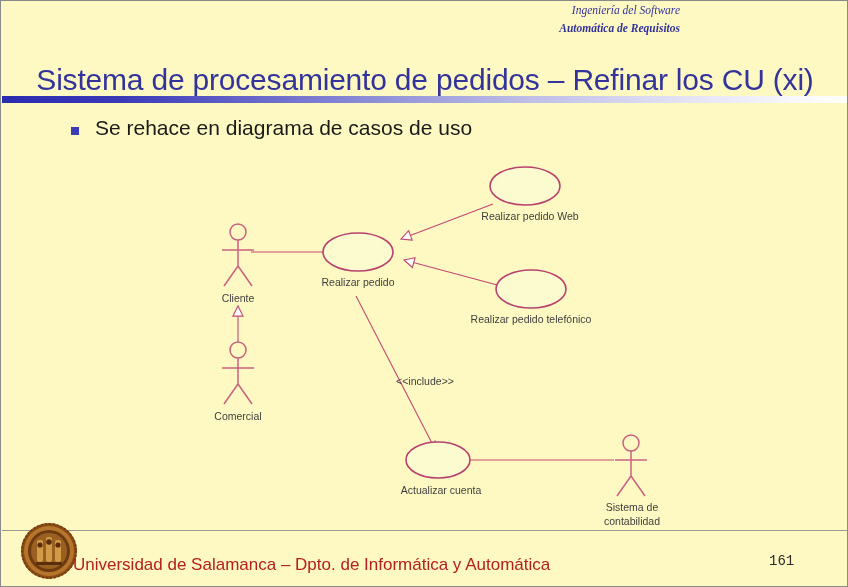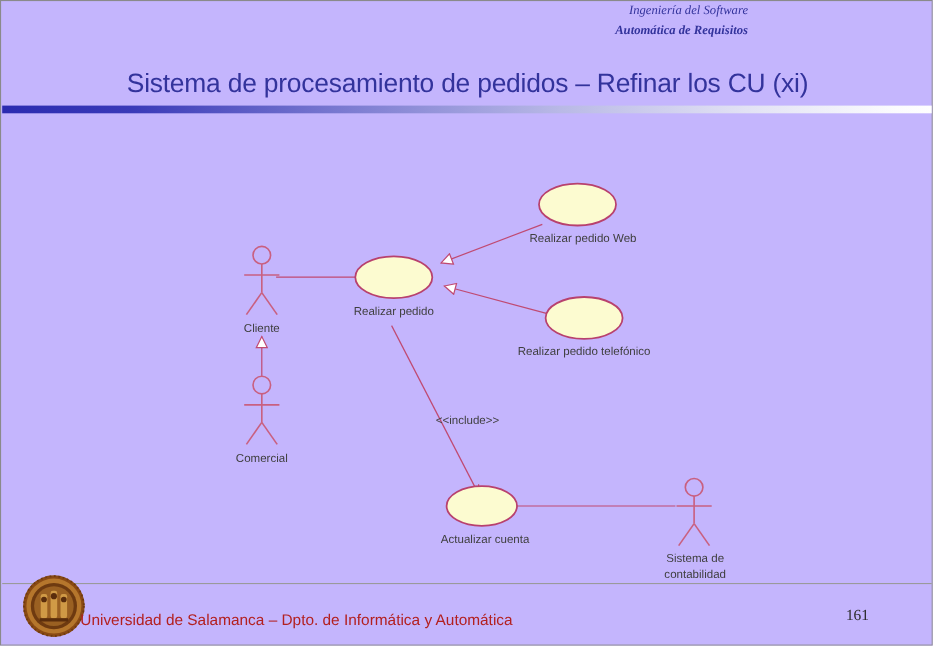--- a/index.html
+++ b/index.html
@@ -8,21 +8,21 @@
     padding: 0;
     background: #ffffff;
   }
   body {
     font-family: "Liberation Sans", sans-serif;
   }
   #slide {
     position: relative;
     width: 848px;
     height: 587px;
-    background: #c4b5fd;
+    background: #fef9c3;
     border: 1px solid #8a8a8a;
     box-sizing: border-box;
     overflow: hidden;
   }
 
   
   .hdr-line {
     position: absolute;
     right: 167px;
     text-align: center;
@@ -36,21 +36,21 @@
 
   
   .title {
     position: absolute;
     top: 62px;
     left: 0;
     width: 848px;
     text-align: center;
     color: #33339c;
     font-family: "Liberation Sans", sans-serif;
-    font-size: 24px;
+    font-size: 30px;
     letter-spacing: -0.2px;
     white-space: nowrap;
   }
   .title-rule {
     position: absolute;
     top: 95px;
     left: 1px;
     width: 846px;
     height: 7px;
     background: linear-gradient(to right, #2b2bb0 0%, #3a3ab8 14%, #7e7ed2 38%, #b9b9e6 60%, #e2e2f4 80%, #fbfbfe 96%, #ffffff 100%);
@@ -100,31 +100,31 @@
     left: 1px;
     top: 529px;
     width: 846px;
     height: 1px;
     background: #9a9a9a;
   }
   .footer-txt {
     position: absolute;
     top: 554px;
     font-family: "Liberation Sans", sans-serif;
-    font-size: 14px;
+    font-size: 17px;
     color: #b32020;
     white-space: nowrap;
   }
   .footer-left  { left: 72px; }
   .footer-mid   { left: 440px; }
   .footer-page {
     position: absolute;
     top: 552px;
     left: 768px;
-    font-family: Liberation Serif, serif;
+    font-family: Liberation Mono, monospace;
     font-size: 14px;
     color: #2b2b2b;
   }
   #usal-logo {
     position: absolute;
     left: 18px;
     top: 519px;
     width: 60px;
     height: 62px;
   }
@@ -133,20 +133,24 @@
 <body>
 
 <div id="slide">
 
   <div class="hdr-line hdr-line1">Ingeniería del Software</div>
   <div class="hdr-line hdr-line2">Automática de Requisitos</div>
 
   <div class="title">Sistema de procesamiento de pedidos – Refinar los CU (xi)</div>
   <div class="title-rule"></div>
 
+  <div class="bullet-row">
+    <div class="bullet-mark"></div>
+    <div class="bullet-text">Se rehace en diagrama de casos de uso</div>
+  </div>
 
   <svg id="diagram" viewBox="0 0 848 375">
     <defs>
       <marker id="hollowtri" viewBox="0 0 12 12" refX="11" refY="6" markerWidth="11" markerHeight="11" orient="auto-start-reverse">
         <path d="M1,1 L11,6 L1,11 z" fill="#ffffff" stroke="#C04A72" stroke-width="1.1"></path>
       </marker>
       <marker id="openarrow" viewBox="0 0 12 12" refX="10" refY="6" markerWidth="10" markerHeight="10" orient="auto-start-reverse">
         <path d="M1.5,1.5 L10.5,6 L1.5,10.5" fill="none" stroke="#C04A72" stroke-width="1.2"></path>
       </marker>
     </defs>

